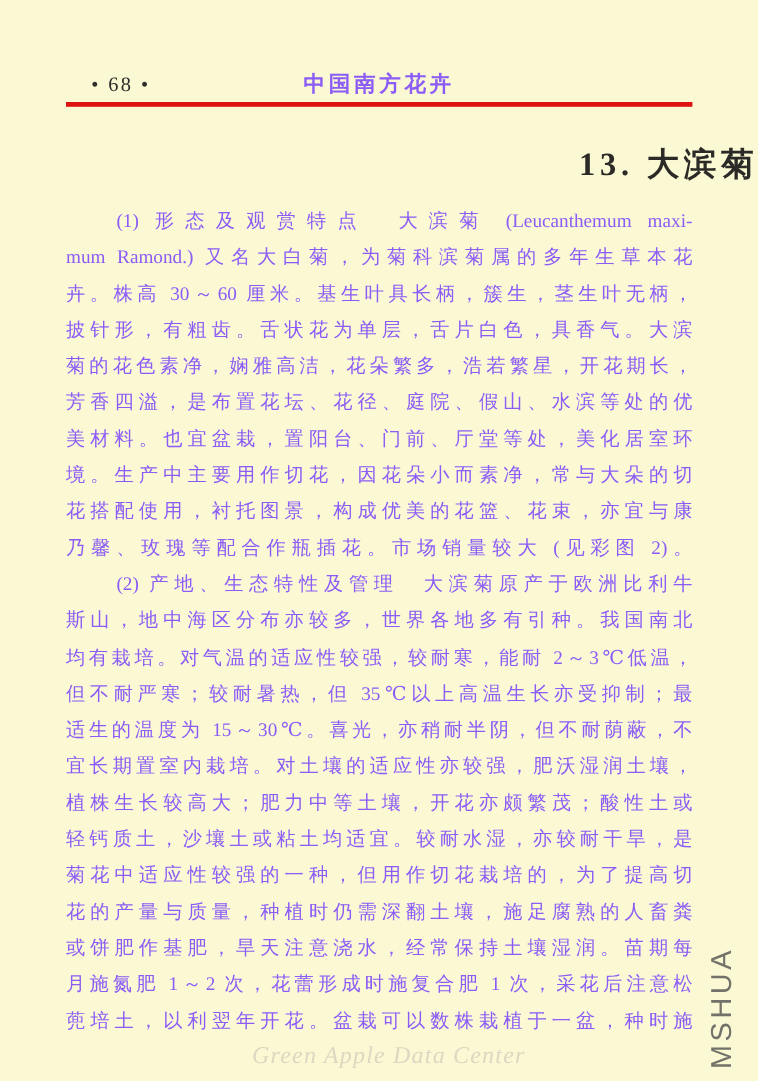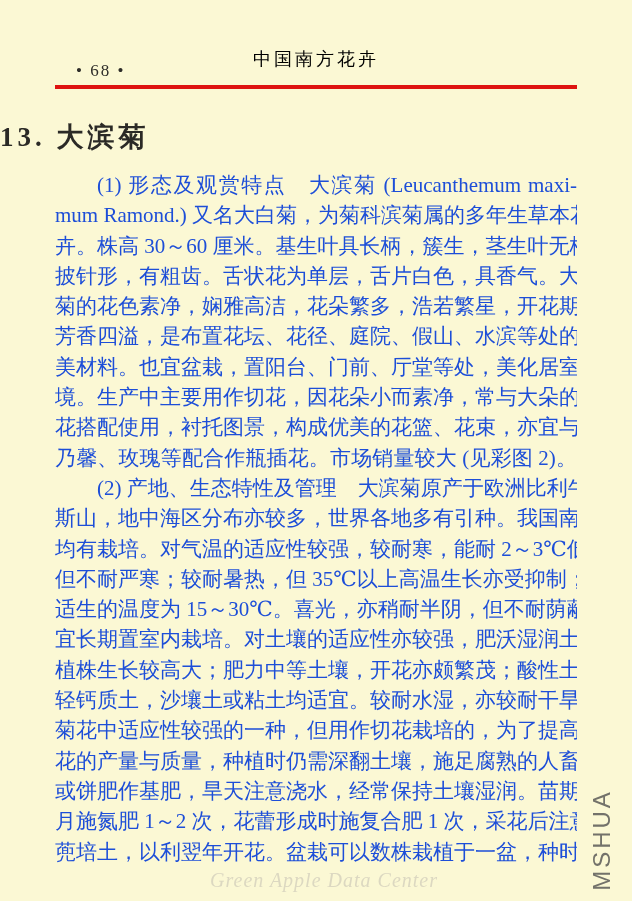--- a/index.html
+++ b/index.html
@@ -22,55 +22,55 @@
     left: 76px;
     top: 61px;
     font-size: 17px;
     letter-spacing: 2px;
     color: #2E2D29;
     white-space: nowrap;
   }
   .header-book-title {
     position: absolute;
     left: 0;
-    top: 47px;
+    top: 58px;
     width: 632px;
     text-align: center;
     font-size: 18px;
-    font-weight: normal;
+    font-weight: bold;
     letter-spacing: 3px;
-    color: #000000;
+    color: #8b5cf6;
   }
   .red-rule {
     position: absolute;
     left: 55px;
     top: 85px;
     width: 522px;
     height: 4px;
     background: #DE1310;
   }
   .section-title {
     position: absolute;
     left: 0;
     top: 119px;
     width: 632px;
-    text-align: left;
+    text-align: right;
     font-size: 27px;
     font-weight: bold;
     letter-spacing: 4px;
     color: #2B2A26;
   }
   .body-text {
     position: absolute;
     left: 55px;
     top: 170px;
     width: 522px;
-    font-size: 21px;
+    font-size: 16px;
     line-height: 30.3px;
-    color: #1d4ed8;
+    color: #8b5cf6;
   }
   .text-line {
     height: 30.3px;
     white-space: nowrap;
     text-align: justify;
     text-align-last: justify;
     text-justify: inter-character;
     overflow: hidden;
   }
   .text-line.indent {

